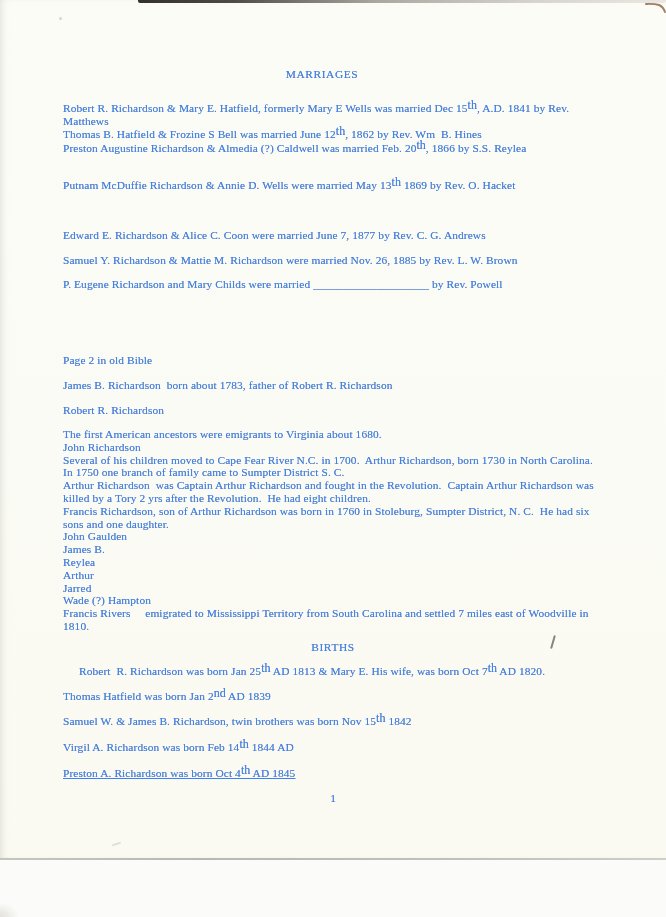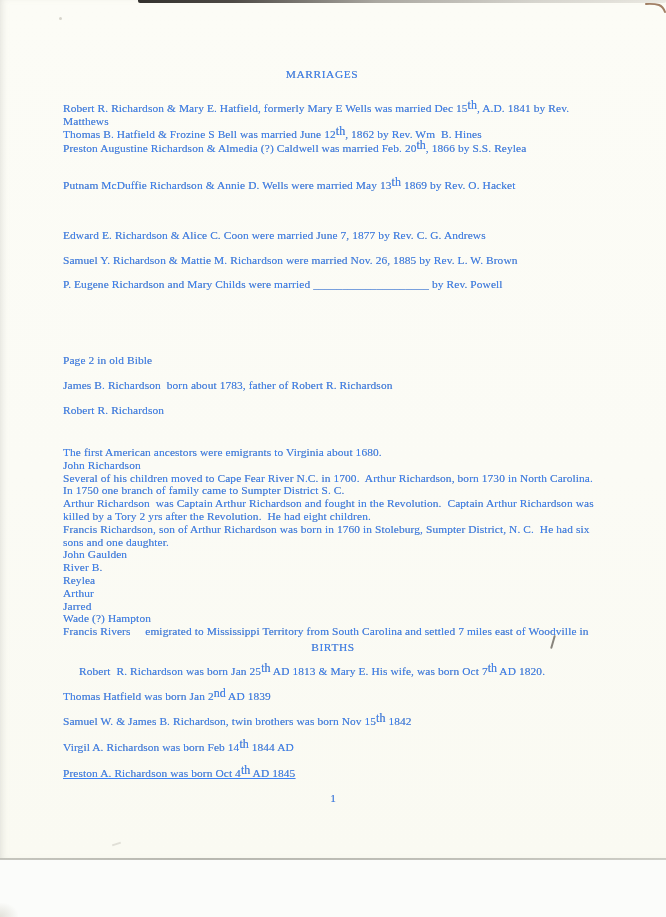--- a/index.html
+++ b/index.html
@@ -132,36 +132,37 @@
   <div class="block" style="top:354px;">
     <div class="line">Page 2 in old Bible</div>
   </div>
   <div class="block" style="top:379px;">
     <div class="line">James B. Richardson  born about 1783, father of Robert R. Richardson</div>
   </div>
   <div class="block" style="top:404px;">
     <div class="line">Robert R. Richardson</div>
   </div>
 
-  <div class="block" style="top:446px;">
+  <div class="block" style="top:428px;">
     <div class="line">The first American ancestors were emigrants to Virginia about 1680.</div>
     <div class="line">John Richardson</div>
     <div class="line">Several of his children moved to Cape Fear River N.C. in 1700.  Arthur Richardson, born 1730 in North Carolina.</div>
     <div class="line">In 1750 one branch of family came to Sumpter District S. C.</div>
     <div class="line">Arthur Richardson  was Captain Arthur Richardson and fought in the Revolution.  Captain Arthur Richardson was</div>
     <div class="line">killed by a Tory 2 yrs after the Revolution.  He had eight children.</div>
     <div class="line">Francis Richardson, son of Arthur Richardson was born in 1760 in Stoleburg, Sumpter District, N. C.  He had six</div>
     <div class="line">sons and one daughter.</div>
     <div class="line">John Gaulden</div>
-    <div class="line">River B.</div>
+    <div class="line">James B.</div>
     <div class="line">Reylea</div>
     <div class="line">Arthur</div>
     <div class="line">Jarred</div>
     <div class="line">Wade (?) Hampton</div>
     <div class="line">Francis Rivers     emigrated to Mississippi Territory from South Carolina and settled 7 miles east of Woodville in</div>
+    <div class="line">1810.</div>
   </div>
 
   <div class="block heading-block" style="left:7px; width:652px; top:641px;">BIRTHS</div>
   <div class="pen-slash"></div>
 
   <div class="block" style="top:665px;margin-left:16px;">
     <div class="line">Robert  R. Richardson was born Jan 25<sup>th</sup> AD 1813 &amp; Mary E. His wife, was born Oct 7<sup>th</sup> AD 1820.</div>
   </div>
   <div class="block" style="top:690px;">
     <div class="line">Thomas Hatfield was born Jan 2<sup>nd</sup> AD 1839</div>

